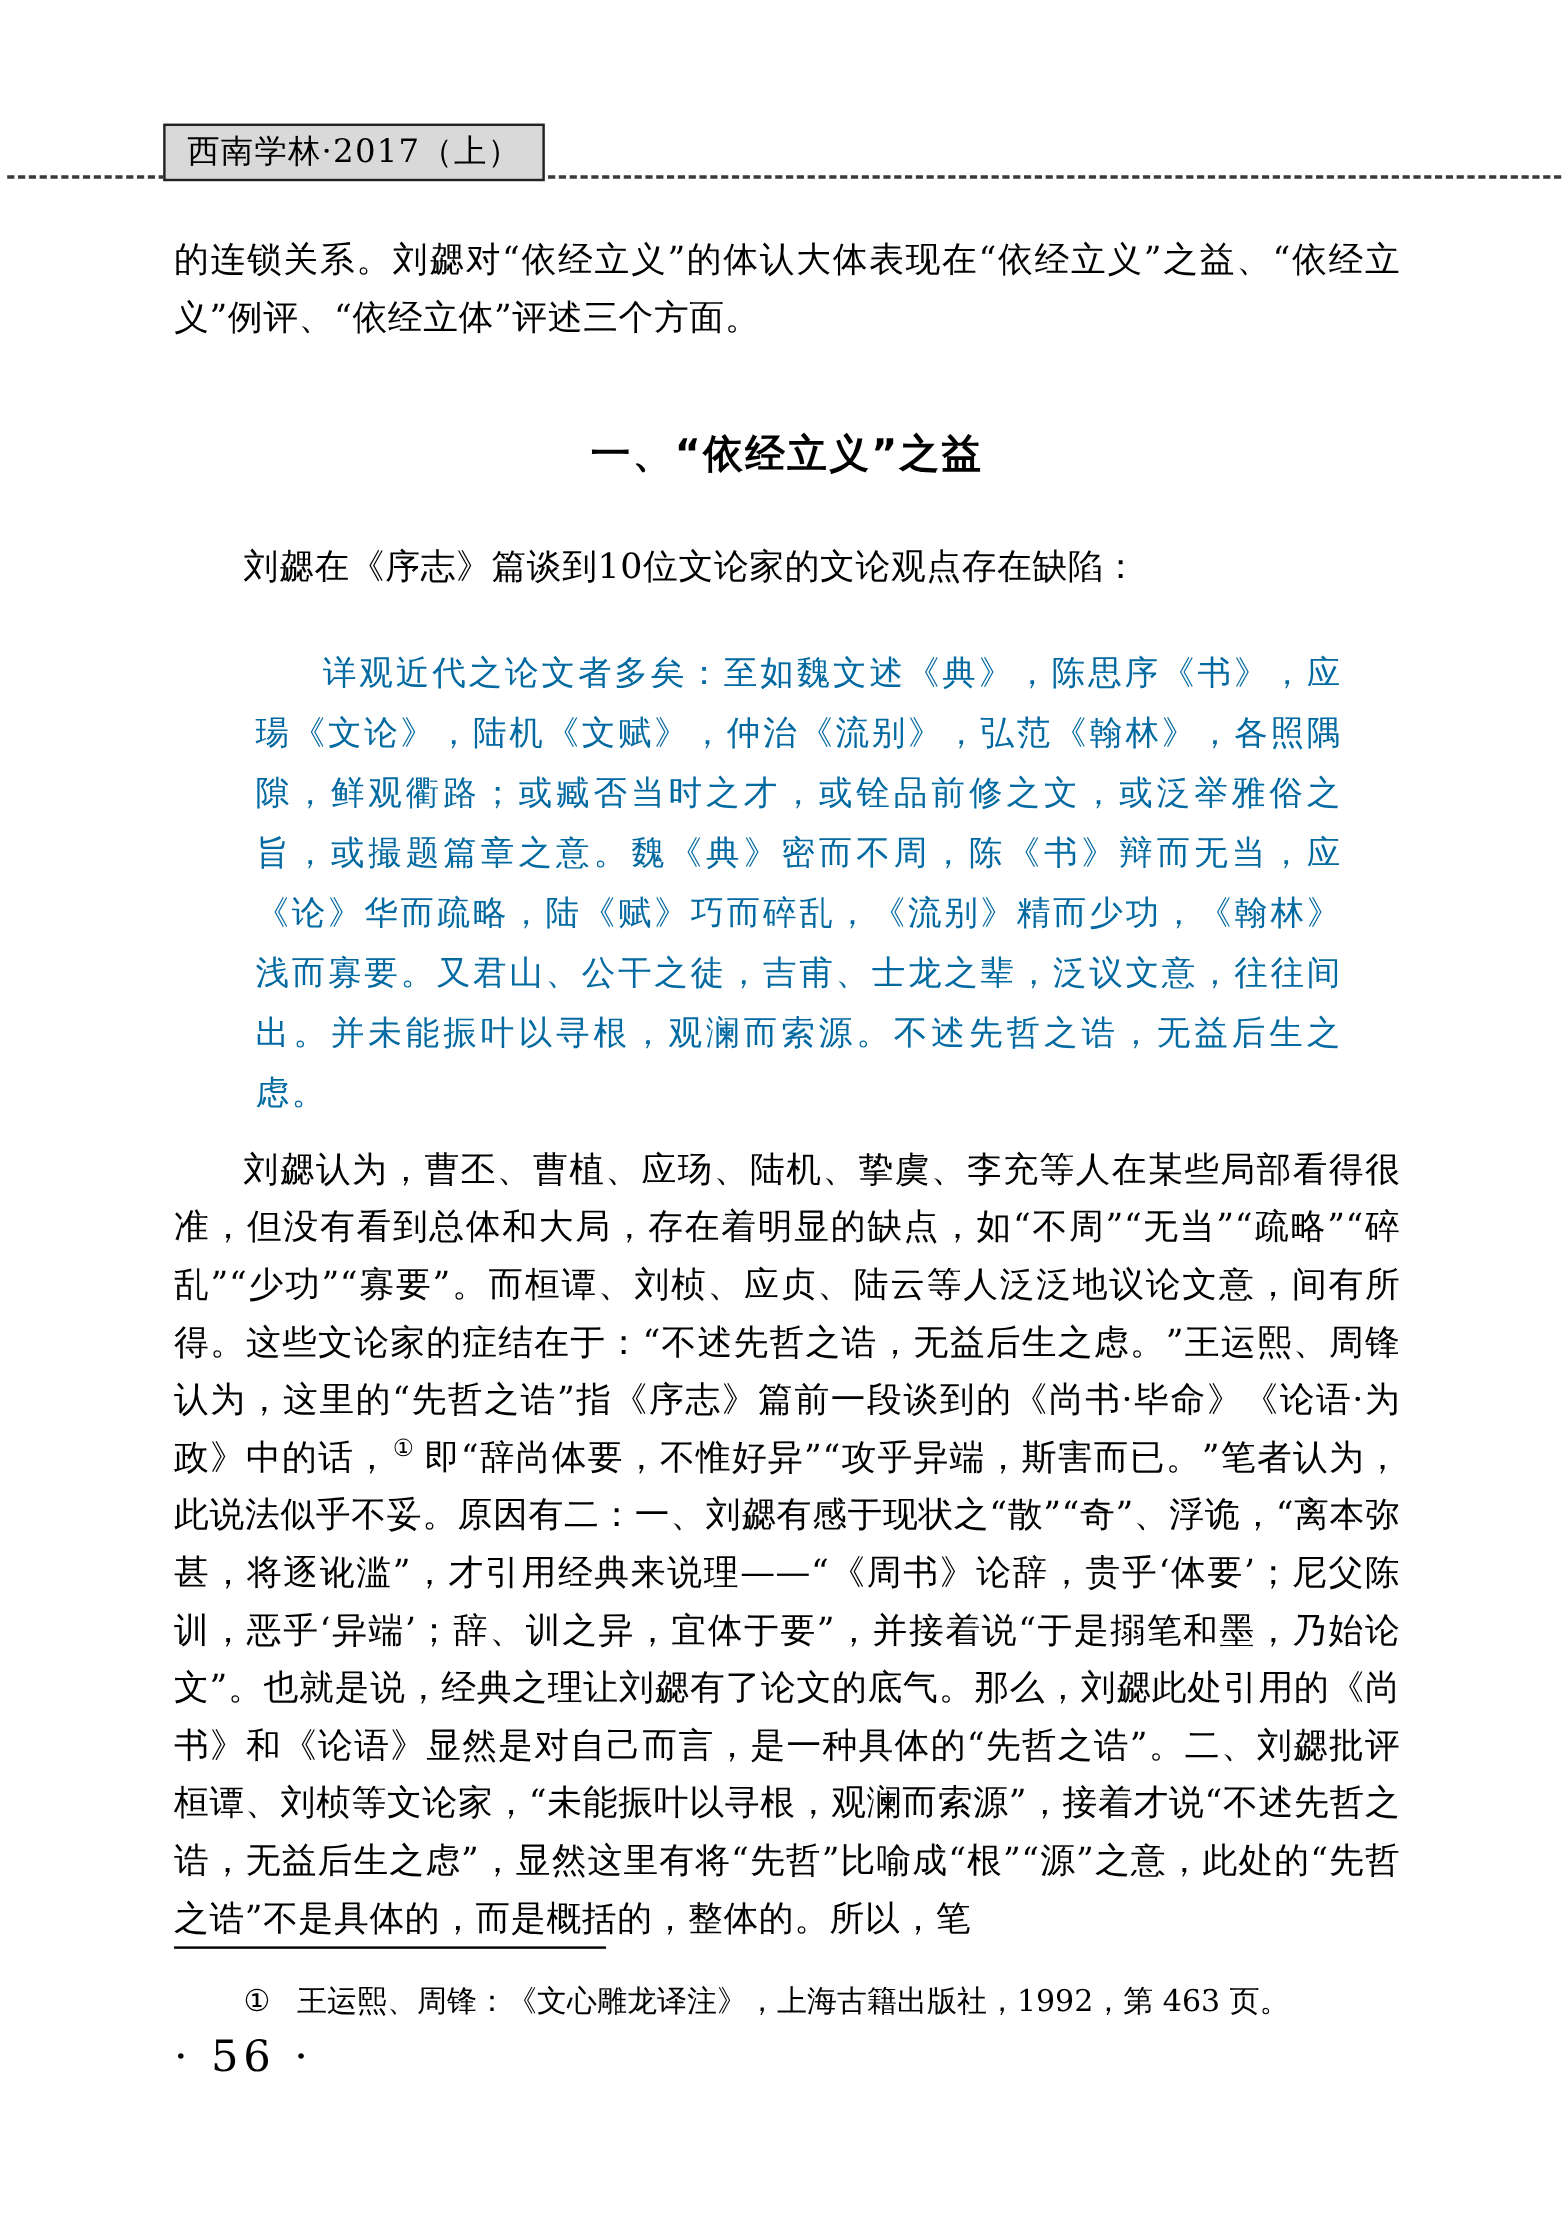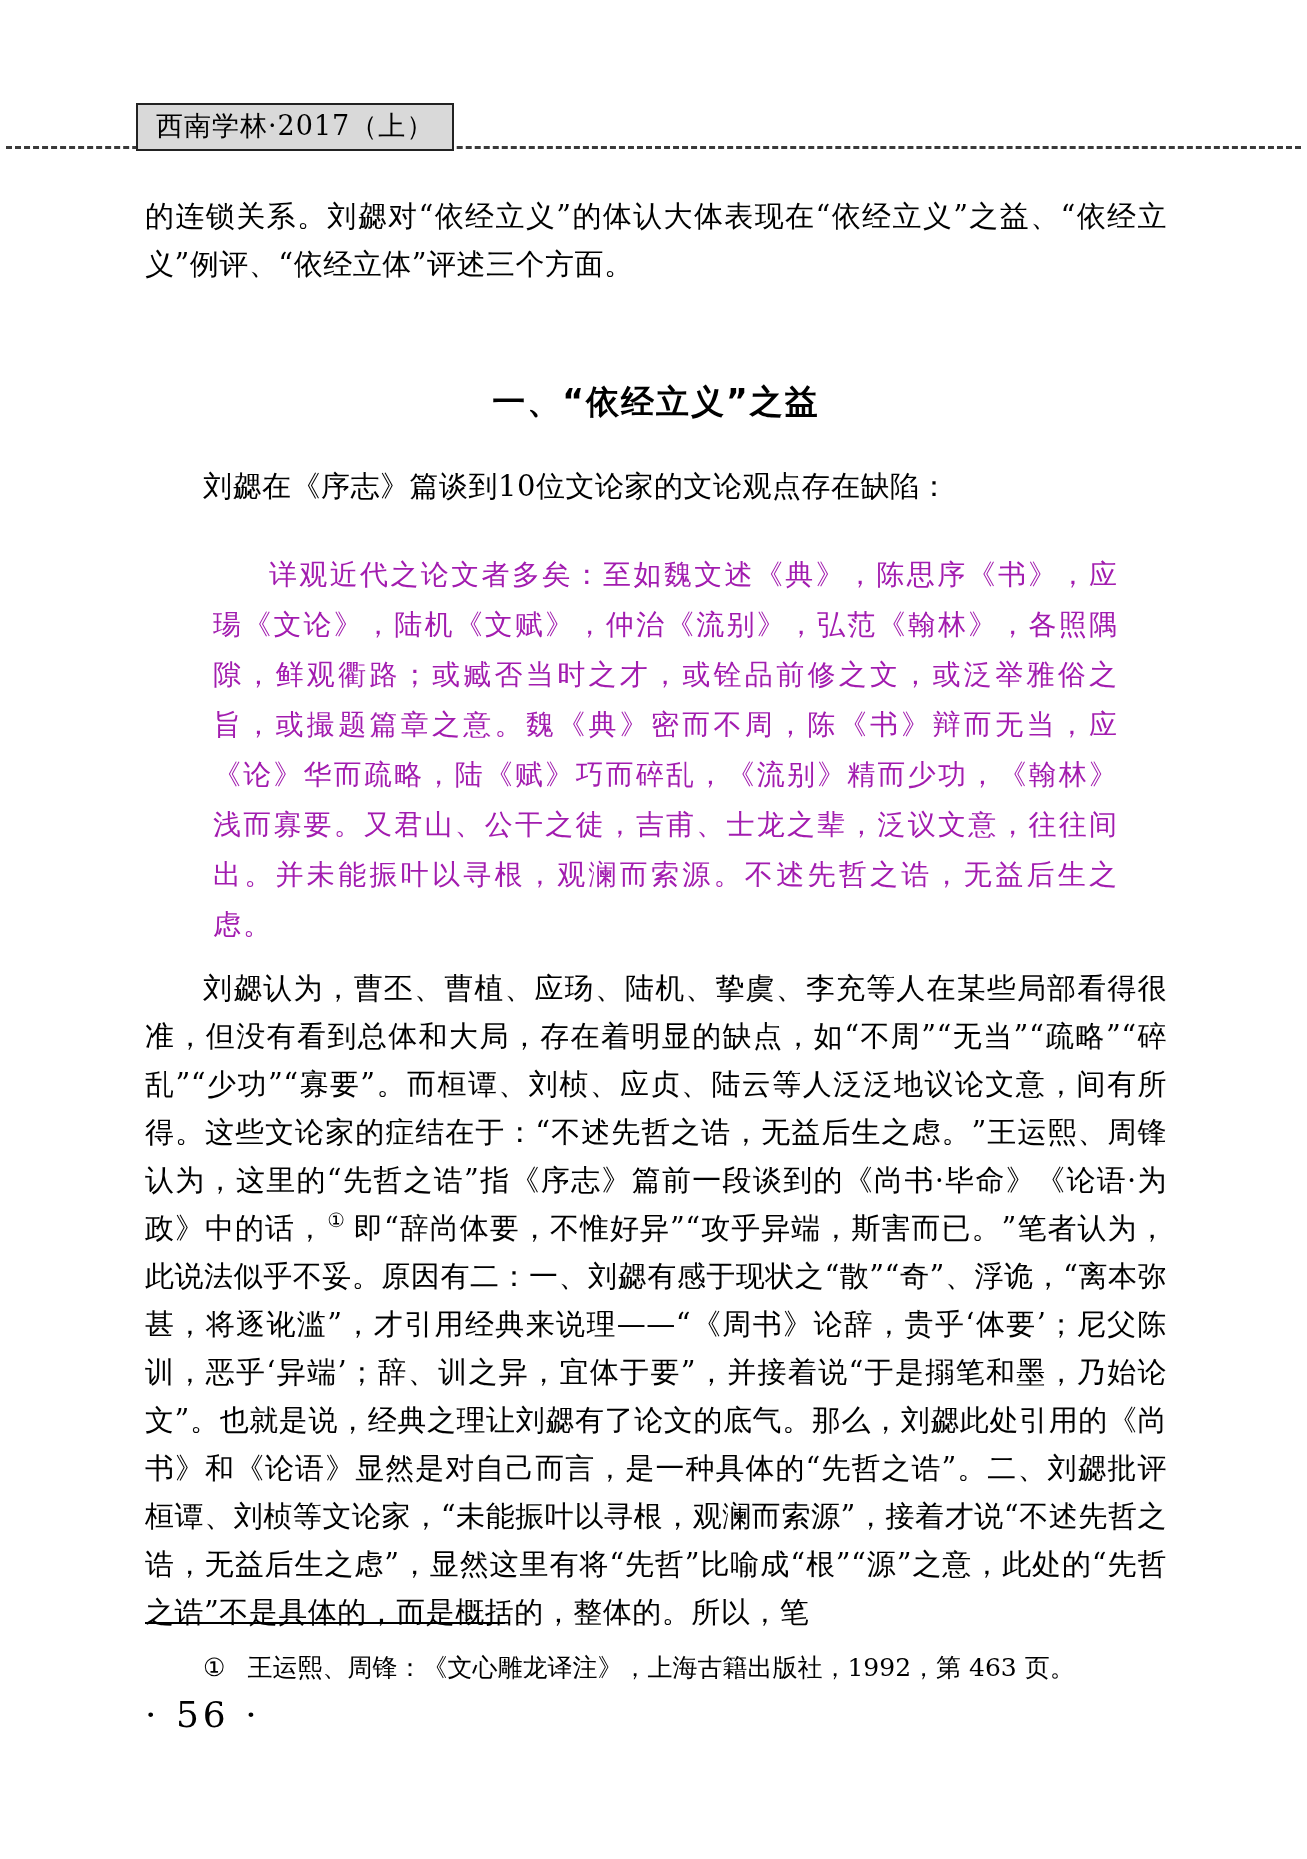--- a/index.html
+++ b/index.html
@@ -41,42 +41,42 @@
     width: 1022px;
   }
   .para {
     font-size: 29px;
     line-height: 48px;
     text-align: justify;
     letter-spacing: 0.5px;
   }
   .intro { text-indent: 0; }
   .section-heading {
-    margin-top: 92px;
+    margin-top: 68px;
     text-align: center;
     font-family: "DejaVu Sans", "Liberation Sans", sans-serif;
     font-weight: bold;
     font-size: 33px;
     line-height: 44px;
     letter-spacing: 2px;
   }
   .lead {
-    margin-top: 38px;
+    margin-top: 48px;
     text-indent: 2em;
   }
   .quote {
     margin-top: 40px;
     padding-left: 68px;
     padding-right: 48px;
     font-size: 28px;
     line-height: 50px;
     text-align: justify;
     text-indent: 2em;
     letter-spacing: 2px;
-    color: #a21caf;
+    color: #0369a1;
   }
   .body-para {
     margin-top: 14px;
     text-indent: 2em;
   }
   .fn-ref {
     font-size: 0.68em;
     vertical-align: super;
     line-height: 0;
     margin: 0 8px 0 2px;

